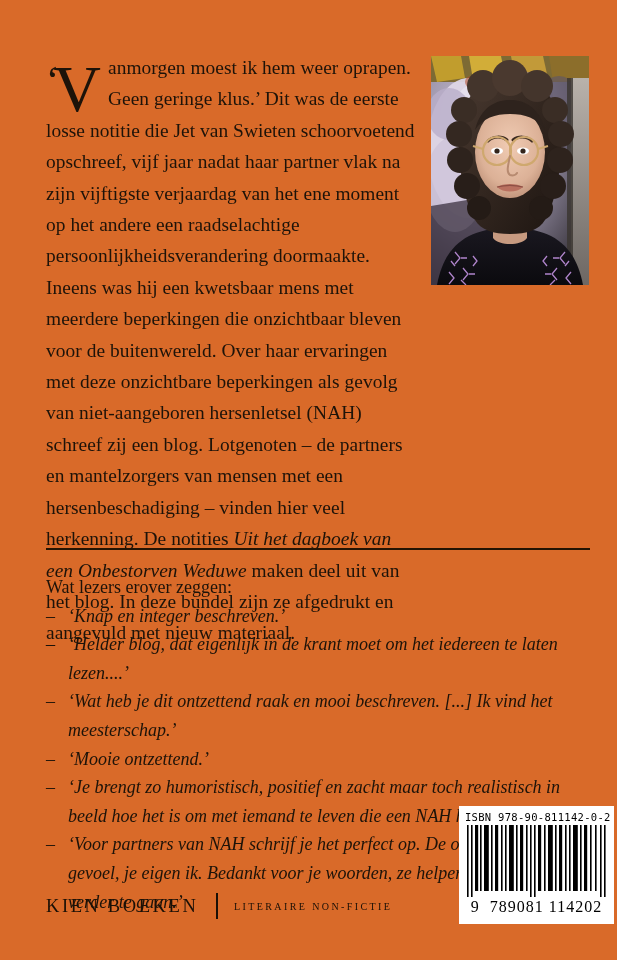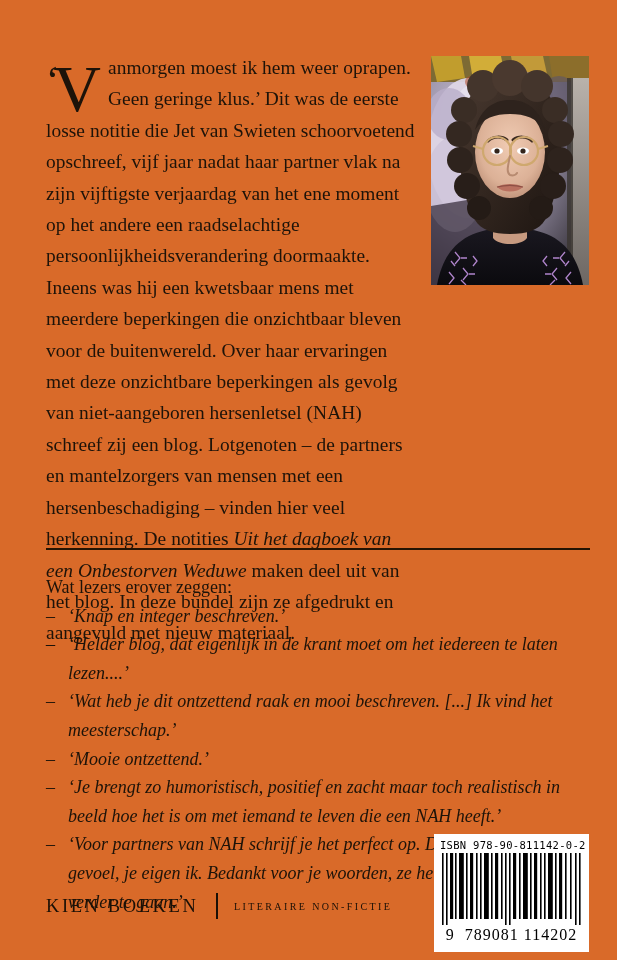--- a/index.html
+++ b/index.html
@@ -121,28 +121,27 @@
   .quote-dash {
     position: absolute;
     left: 0;
     top: 0;
     font-style: normal;
   }
 
   
   .barcode-box {
     position: absolute;
-    left: 434px;
+    left: 459px;
     top: 806px;
     width: 155px;
     height: 118px;
     background: #ffffff;
     box-sizing: border-box;
     padding: 5px 6px 4px 6px;
-    margin-top: 28px;
   }
   .barcode-isbn {
     font-family: "DejaVu Sans Mono", "Liberation Mono", monospace;
     font-size: 10.5px;
     letter-spacing: 0.3px;
     text-align: center;
     color: #000;
     line-height: 12px;
     white-space: nowrap;
   }

